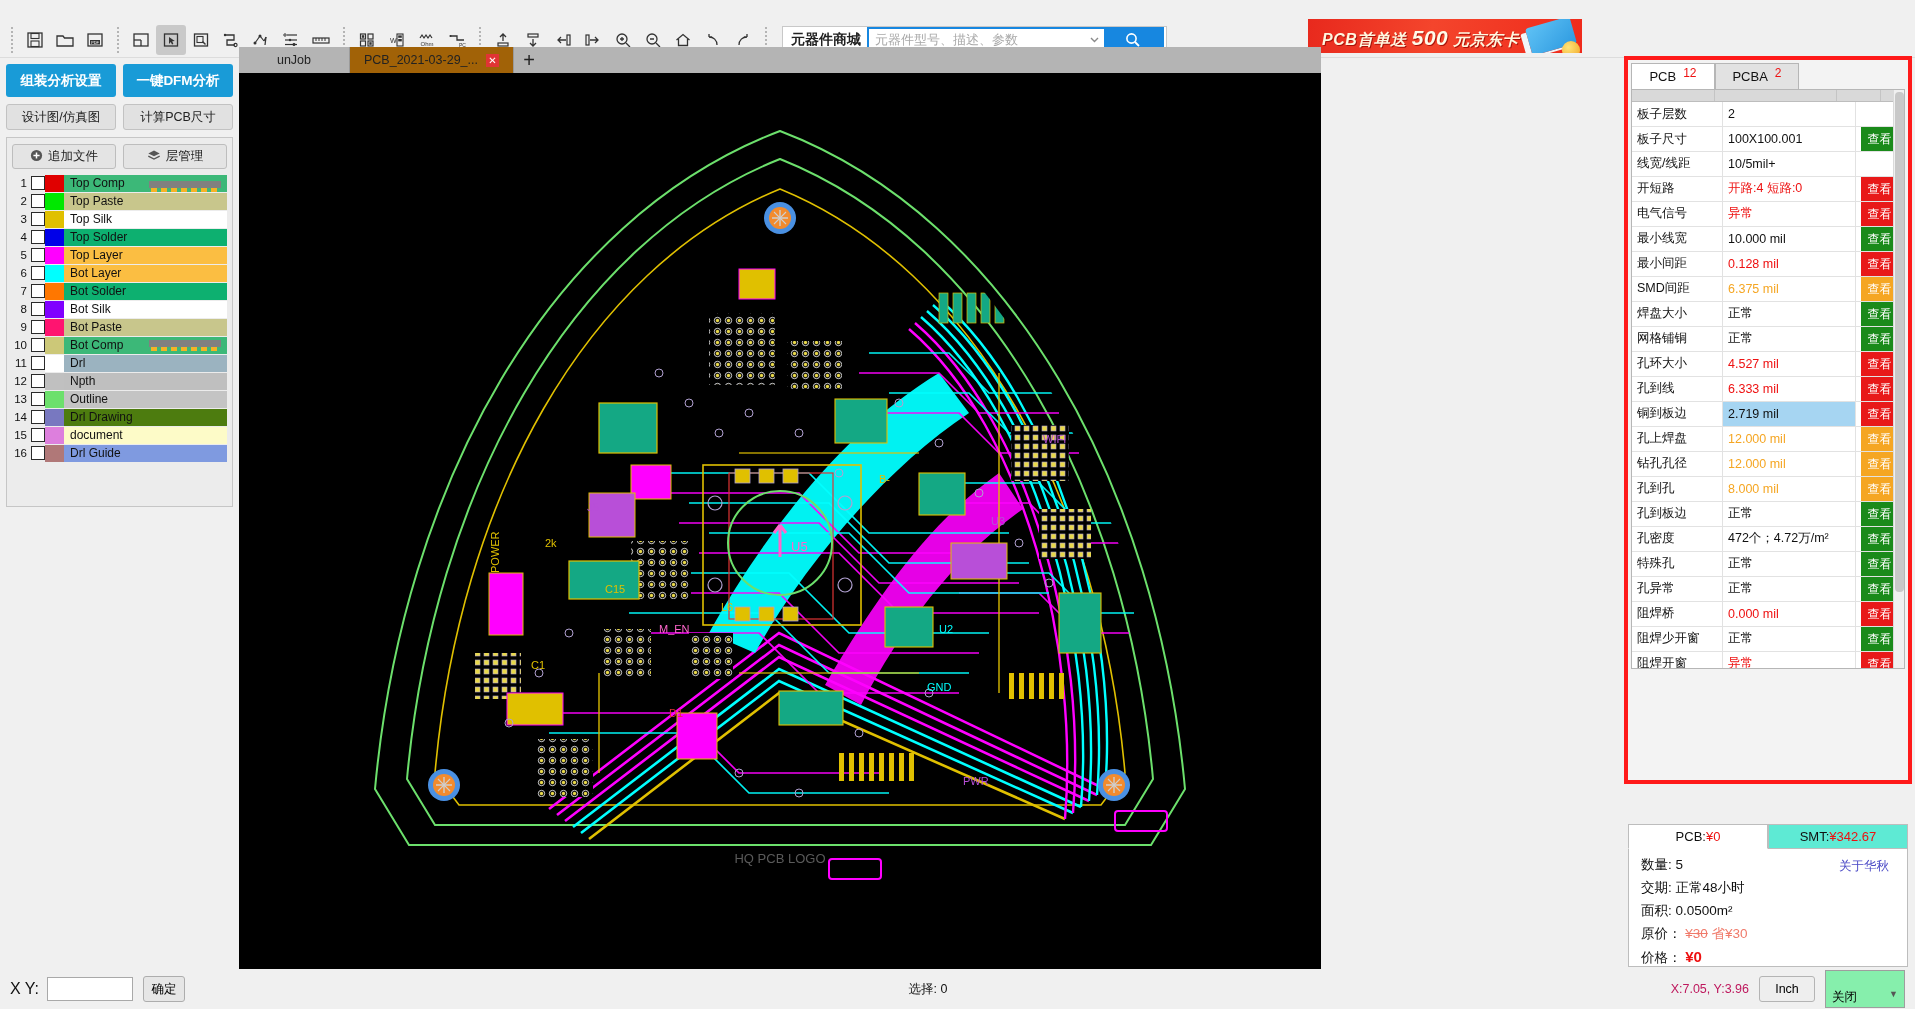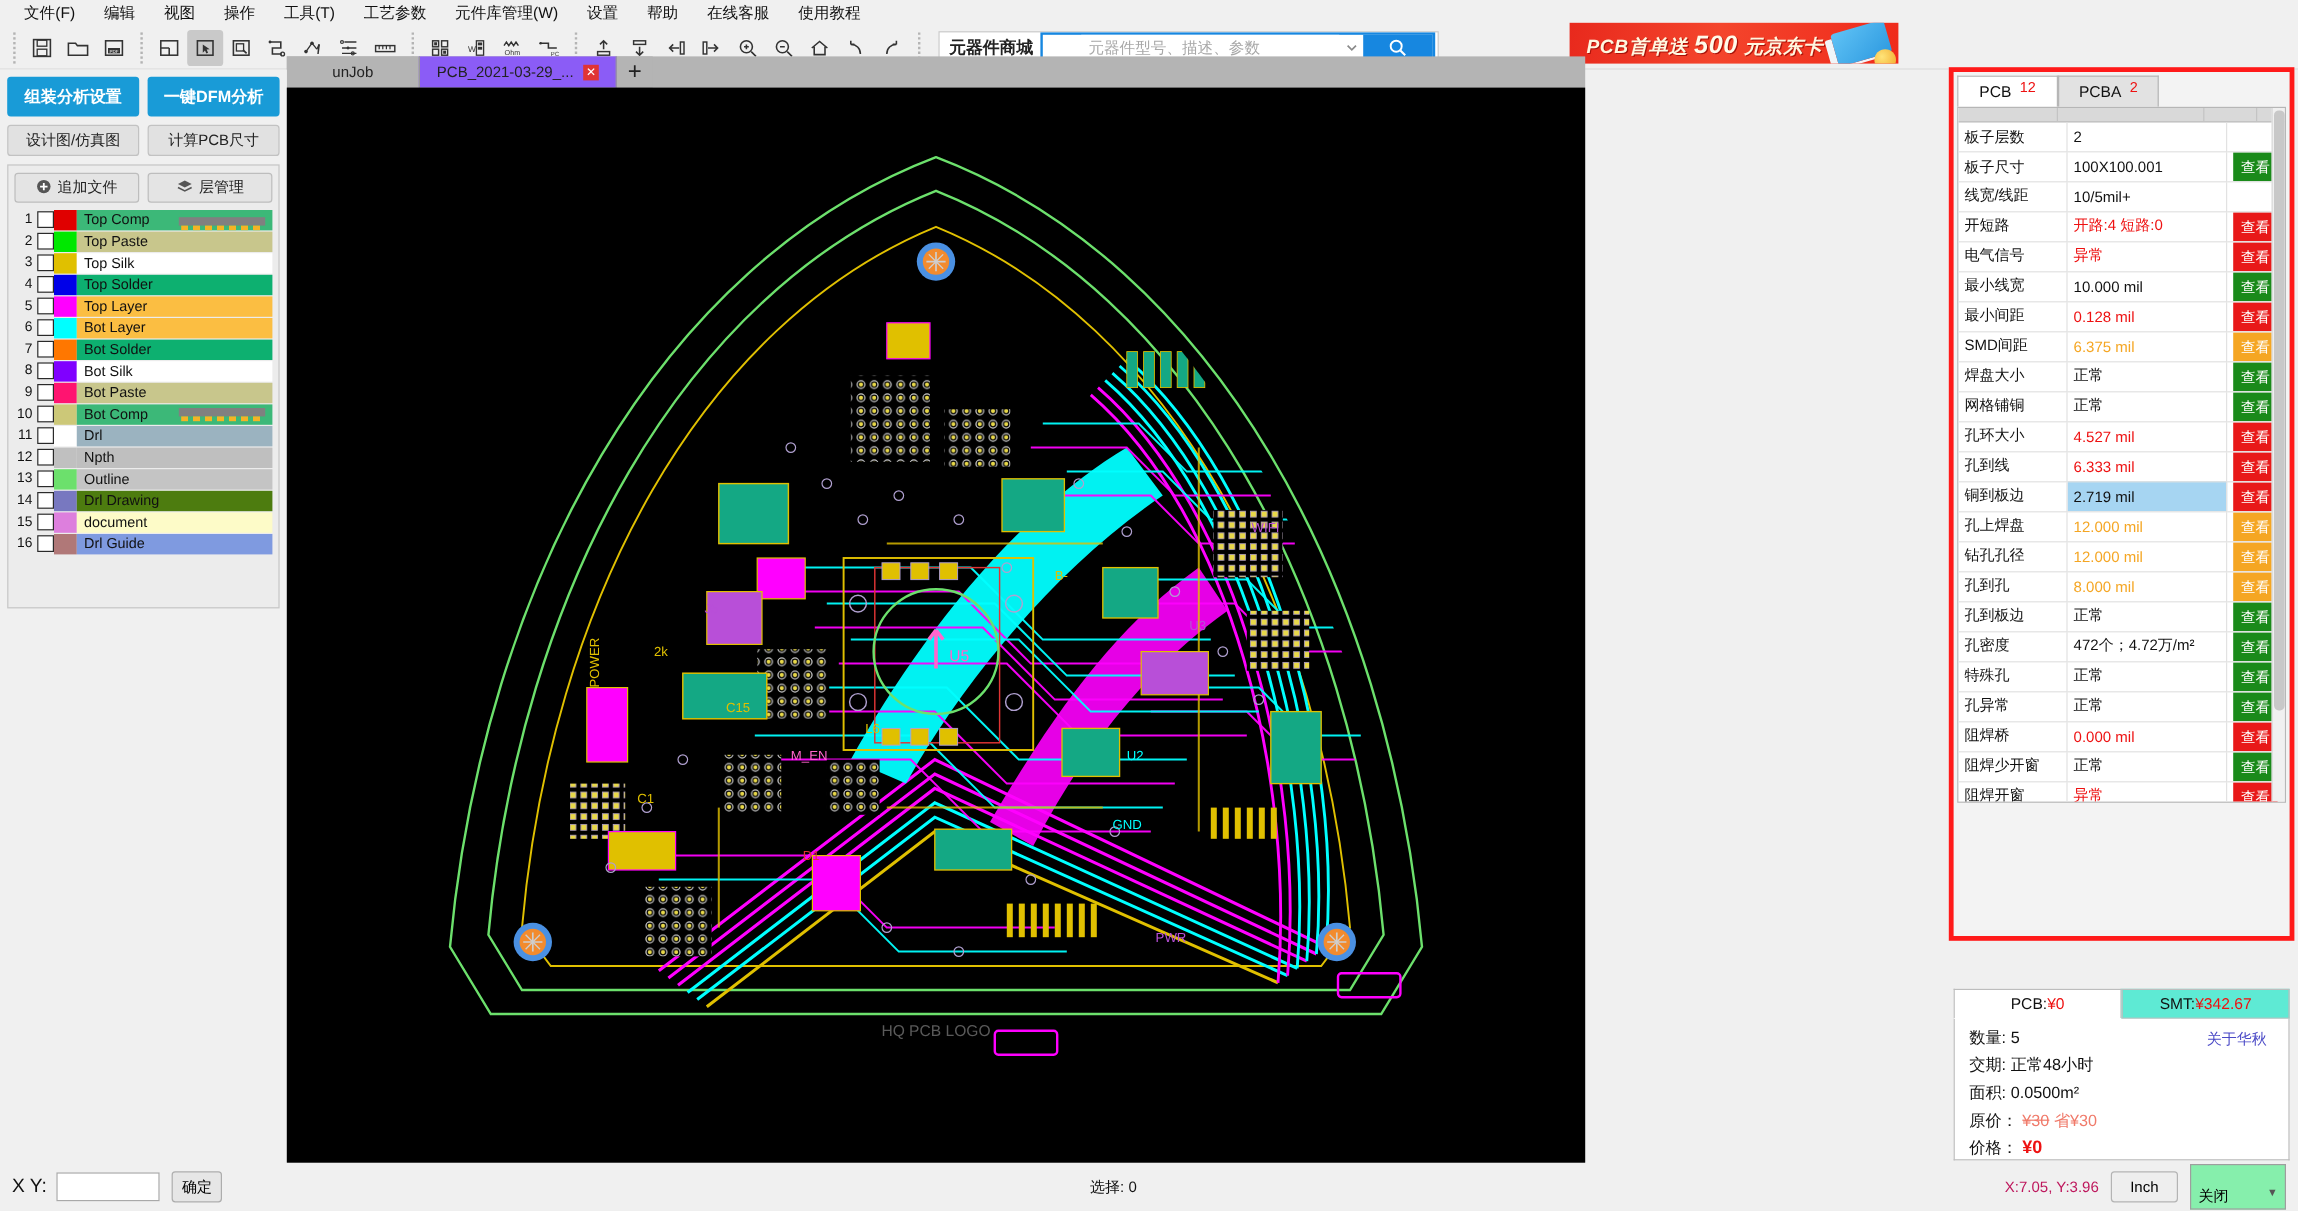--- a/index.html
+++ b/index.html
@@ -38,21 +38,21 @@
   
   .search-wrap {
     display: flex; align-items: center; height: 28px; margin-left: 8px;
     border: 1px solid #c8c8c8; background: #fff; padding: 0 2px;
   }
   .search-label {
     font-size: 14px; font-weight: bold; color: #222; padding: 0 6px; white-space: nowrap;
   }
   .search-box {
     display: flex; align-items: center; height: 26px;
-    border: 2px solid #1787e0; background: #fff; padding-left: 32px;
+    border: 2px solid #1787e0; background: #fff;
   }
   .search-input {
     width: 215px; height: 22px; border: 0; outline: none; padding: 0 6px;
     font-size: 13px; color: #444; font-family: "Liberation Sans", sans-serif;
   }
   .search-input::placeholder { color: #a8a8a8; }
   .search-caret {
     width: 20px; height: 22px; display: flex; align-items: center; justify-content: center;
   }
   .search-go {
@@ -86,21 +86,21 @@
   .doctabs {
     position: absolute; left: 239px; top: 47px; width: 1082px; height: 26px;
     background: #b4b4b4; display: flex; align-items: flex-end;
   }
   .doctab {
     height: 26px; display: flex; align-items: center; padding: 0 14px; font-size: 12.5px;
     color: #222; cursor: default; position: relative;
   }
   .doctab.inactive { background: #b4b4b4; min-width: 110px; justify-content: center; }
   .doctab.active {
-    background: #8b5cf6; min-width: 130px; justify-content: center;
+    background: #a16207; min-width: 130px; justify-content: center;
     border-left: 1px solid #9a9a9a; border-right: 1px solid #9a9a9a;
   }
   .tab-close {
     width: 13px; height: 13px; background: #e03434; color: #fff; font-size: 10px;
     line-height: 13px; text-align: center; margin-left: 8px; font-weight: bold; cursor: default;
   }
   .tab-add {
     width: 30px; height: 26px; display: flex; align-items: center; justify-content: center;
     font-size: 20px; color: #222; background: #b4b4b4; cursor: default;
   }
@@ -288,33 +288,20 @@
     background: #f0f0f0; z-index: -1;
   }
 </style>
 </head>
 <body>
 
 <div id="app">
 
   <div class="right-fill"></div>
 
-  <div class="menubar" id="menubar">
-      <div class="menu-item">文件(F)</div>
-      <div class="menu-item">编辑</div>
-      <div class="menu-item">视图</div>
-      <div class="menu-item">操作</div>
-      <div class="menu-item">工具(T)</div>
-      <div class="menu-item">工艺参数</div>
-      <div class="menu-item">元件库管理(W)</div>
-      <div class="menu-item">设置</div>
-      <div class="menu-item">帮助</div>
-      <div class="menu-item">在线客服</div>
-      <div class="menu-item">使用教程</div>
-    </div>
 
   <div class="toolbar">
     <div class="tb-sep"></div>
     <div class="tb-btn" title="save">
       <svg width="18" height="18" viewBox="0 0 18 18">
           <rect x="2" y="2" width="14" height="14" fill="none" stroke="#333" stroke-width="1.3"></rect>
           <rect x="5" y="2.5" width="8" height="5" fill="none" stroke="#333" stroke-width="1.1"></rect>
           <rect x="5" y="10" width="8" height="5.5" fill="none" stroke="#333" stroke-width="1.1"></rect>
         </svg>
     </div>

